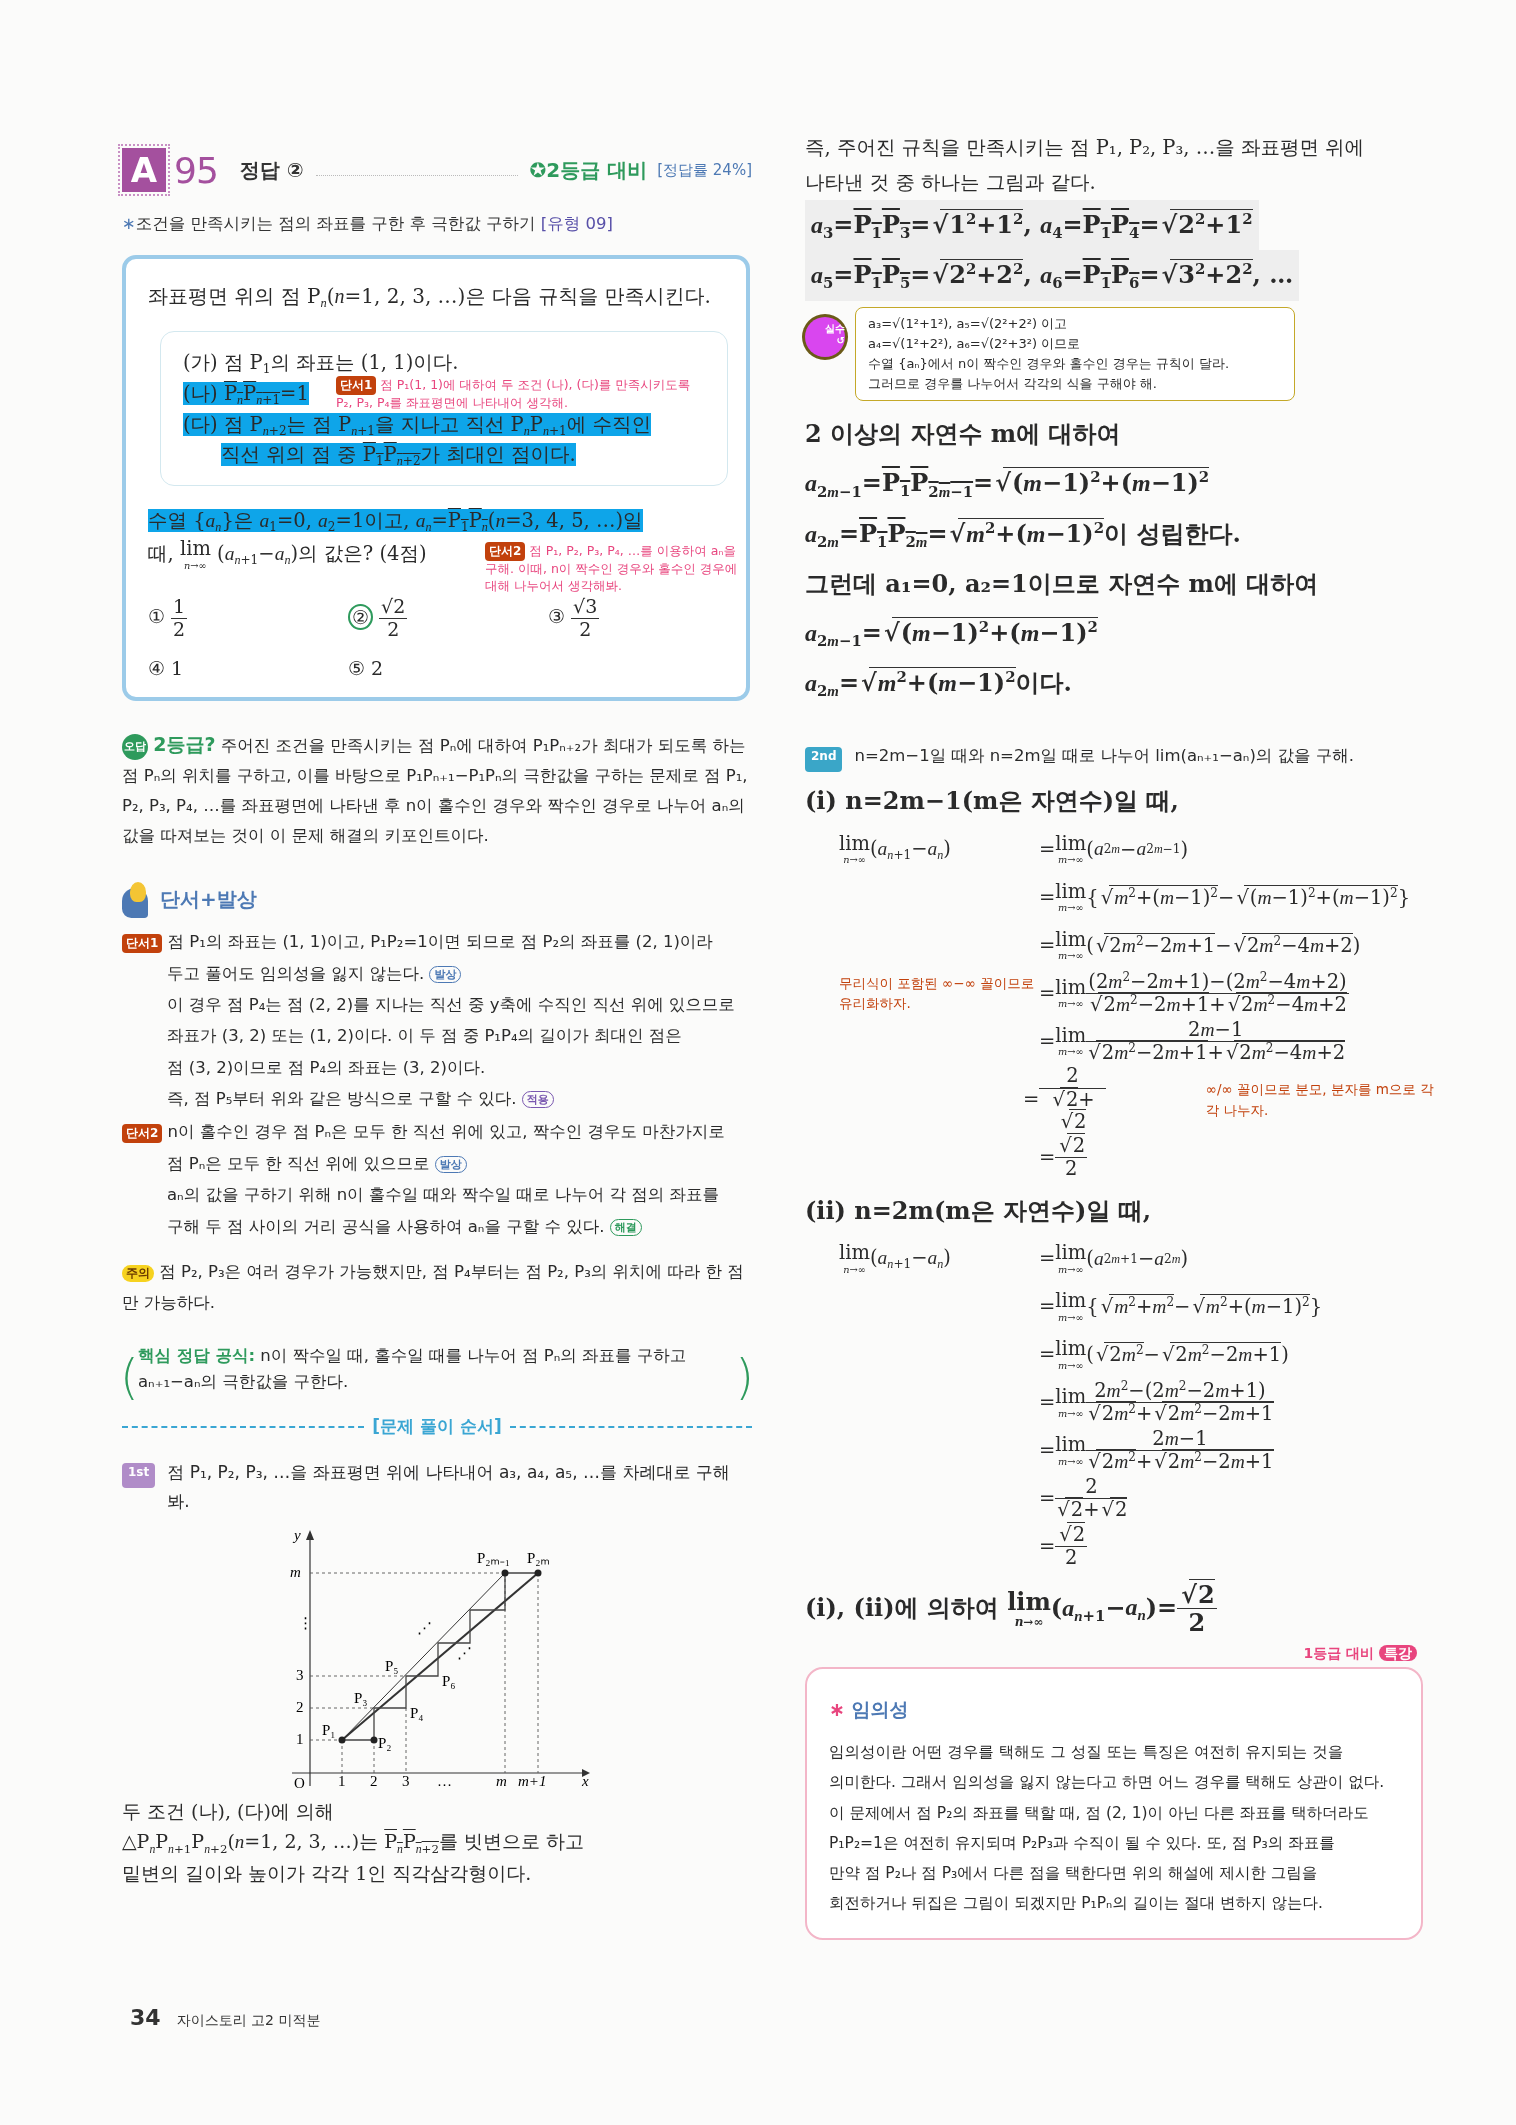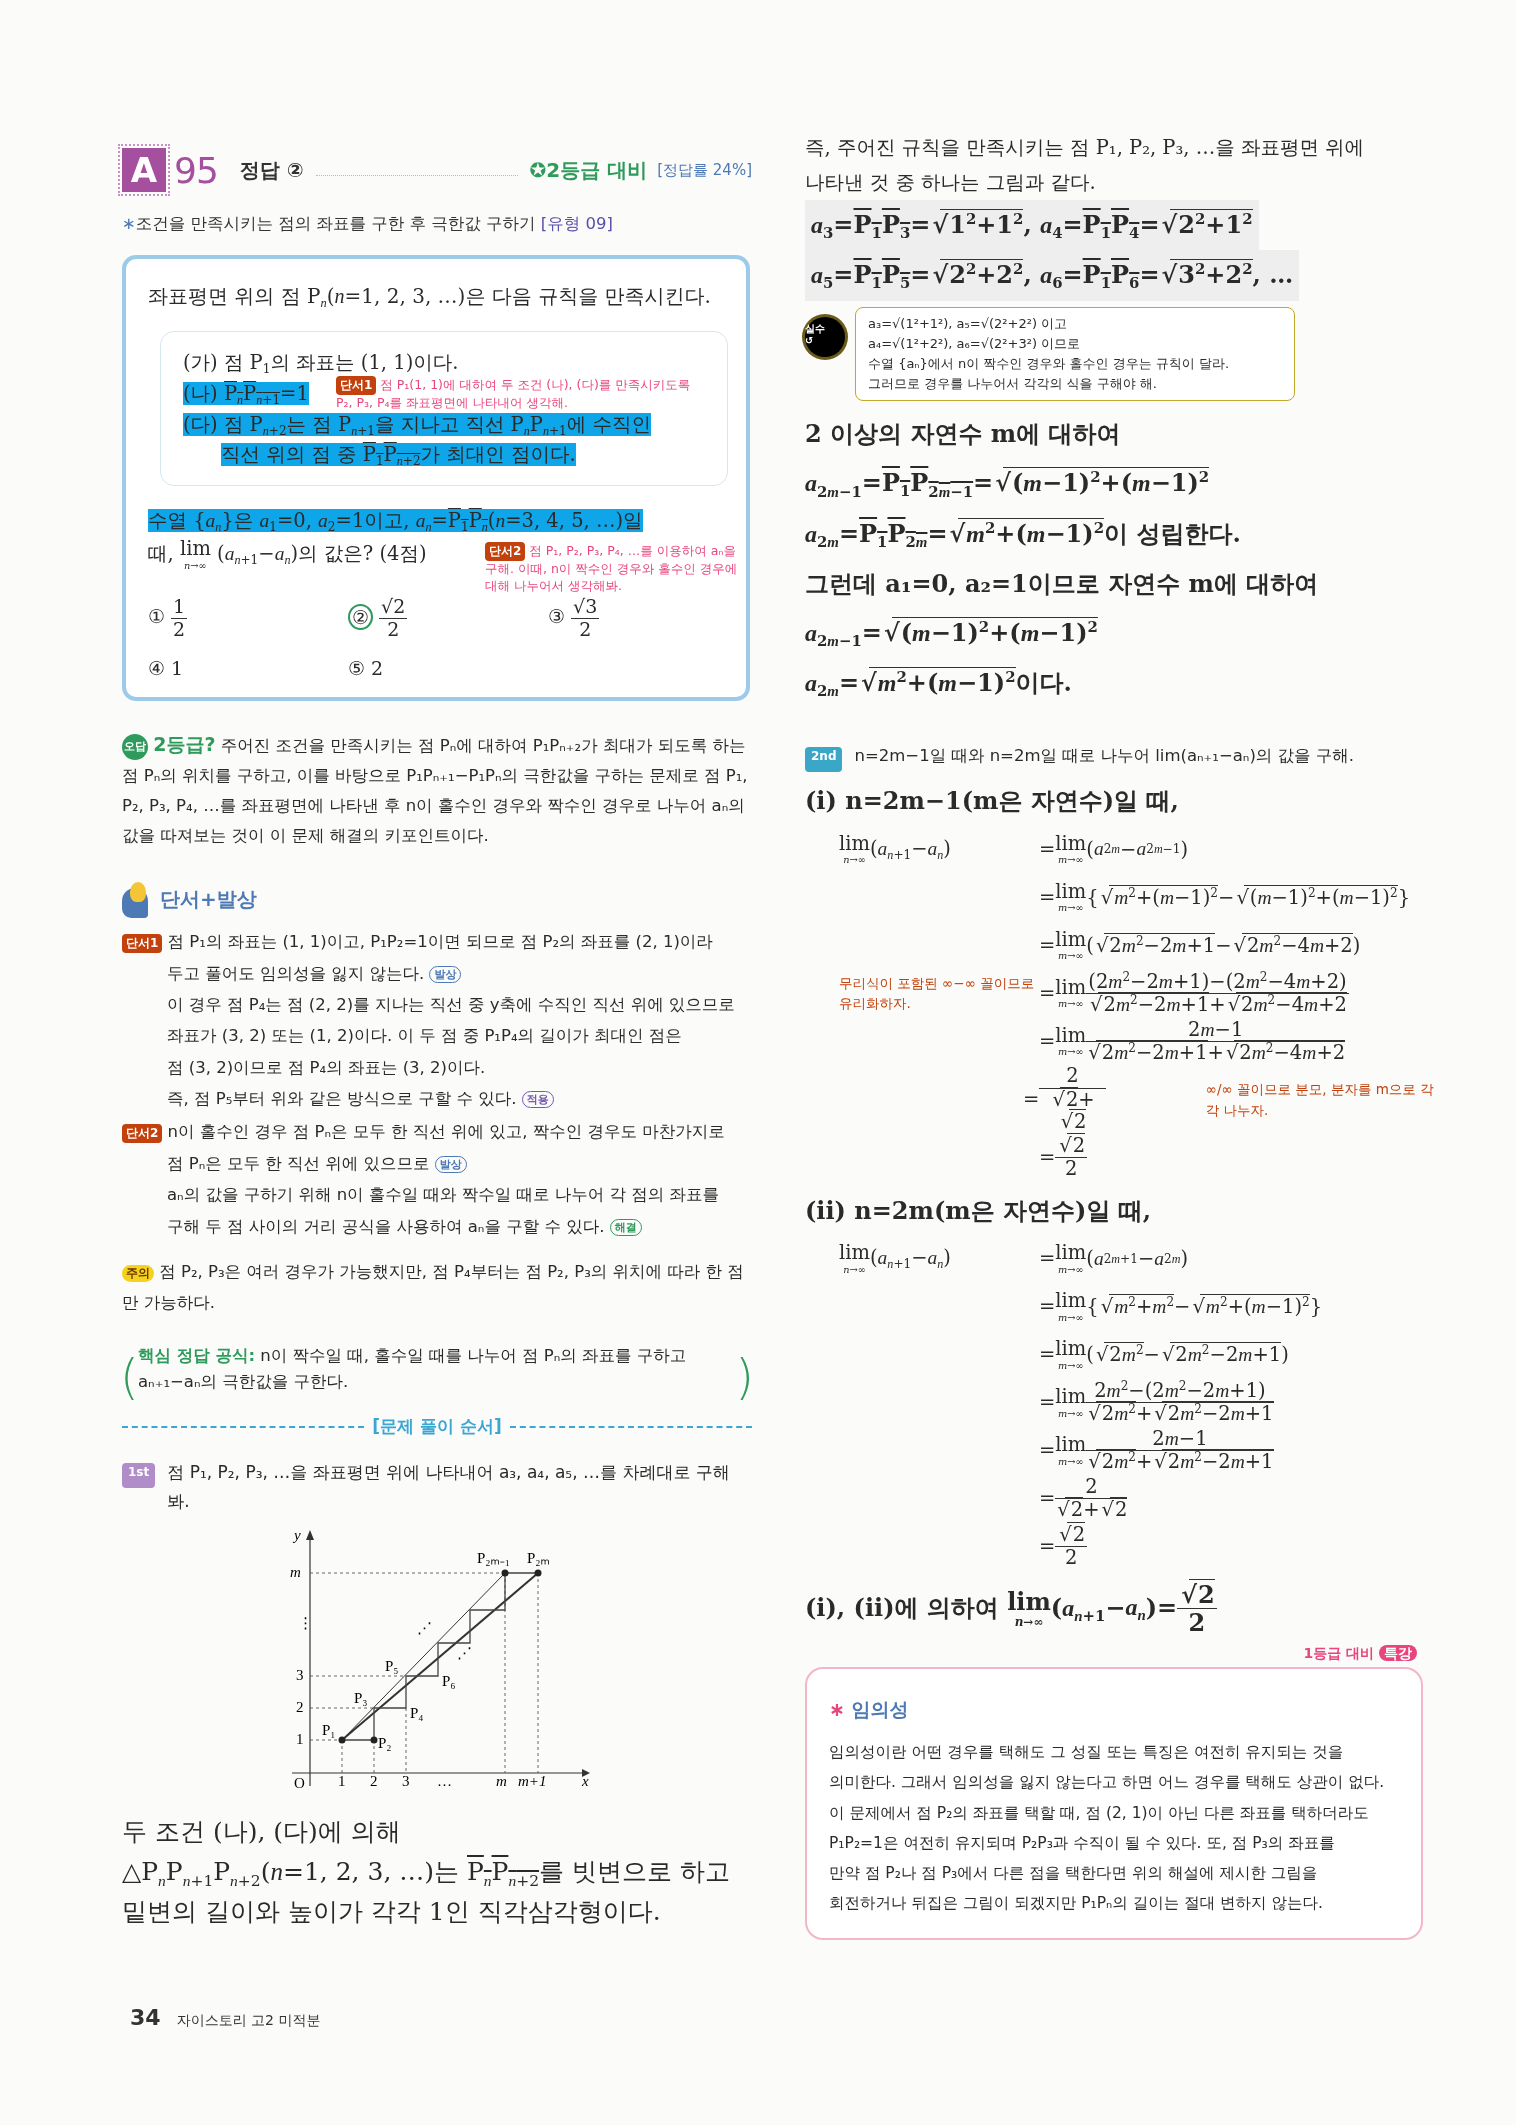--- a/index.html
+++ b/index.html
@@ -68,31 +68,31 @@
   .key::before { content: "("; left: -2px; }
   .key::after { content: ")"; right: -2px; }
   .key b { color: #2e9a5c; }
   .order { margin-top: 20px; display:flex; align-items:center; color: #3aa6d3; font: bold 17px "DejaVu Sans", sans-serif; }
   .order .dash { flex:1; border-bottom: 2px dashed #3aa6d3; }
   .order span.t { margin: 0 8px; }
   .step { margin-top: 20px; font: 17px "DejaVu Sans", sans-serif; line-height: 1.7; display:flex; }
   .stepbadge { display:inline-block; background:#b08cc8; color:#fff; font: bold 12px "DejaVu Sans", sans-serif; padding: 2px 6px; border-radius: 4px; height: 25px; margin-top: 5px; margin-right: 12px; }
   .stepbadge.teal { background: #3aa6c8; }
   .graph { margin: 12px 0 0 150px; }
-  .bottom-text { margin-top: 20px; font-size: 25px; line-height: 1.6; }
+  .bottom-text { margin-top: 4px; font-size: 19px; line-height: 1.6; }
 
   .footer { position:absolute; left: 130px; top: 2005px; font: 14px "DejaVu Sans", sans-serif; color:#333; }
   .footer .pg { font: bold 22px "DejaVu Sans", sans-serif; margin-right: 16px; }
 
   
   #right { position: absolute; left: 805px; top: 130px; width: 640px; }
   .rt { font-size: 19.5px; line-height: 1.8; }
   .shade { background: #eeeeee; display:inline-block; padding: 0 6px; }
   .mistake { margin-top: 6px; display:flex; }
-  .mistake-icon { width: 40px; height: 40px; background: #000000; border-radius: 50%; color: #fff; font: bold 10px "DejaVu Sans", sans-serif; text-align:left; line-height: 1.2; padding-top: 6px; margin-top: 10px; flex-shrink:0; box-shadow: 0 0 0 3px #6b5a18; }
+  .mistake-icon { width: 40px; height: 40px; background: #d946ef; border-radius: 50%; color: #fff; font: bold 10px "DejaVu Sans", sans-serif; text-align:right; line-height: 1.2; padding-top: 6px; margin-top: 10px; flex-shrink:0; box-shadow: 0 0 0 3px #6b5a18; }
   .mistake-box { border: 1.5px solid #c4a828; border-radius: 8px; padding: 6px 12px; margin-left: 10px; font: 13px "DejaVu Sans", sans-serif; line-height: 1.55; width: 440px; background:#fff; }
   .eq { font-size: 24px; line-height: 2.05; font-weight: bold; }
   .eqs { padding-left: 34px; font-size: 19.5px; }
   .eqrow { display:flex; align-items:center; min-height: 48px; }
   .eqrow .lhs { width: 200px; }
   .annot { color: #c2410c; font: 13.5px "DejaVu Sans", sans-serif; line-height: 1.5; }
   .note-box { margin-top: 30px; border: 2.5px solid #f3b6c8; border-radius: 18px; padding: 28px 20px 20px 22px; position: relative; background:#fff; width: 618px; }
   .note-tab { position:absolute; right: -4px; top: -26px; font: bold 14px "DejaVu Sans", sans-serif; color: #e8457e; background:#fbfbfa; padding: 2px 8px; }
   .note-tab .sp { background:#e8457e; color:#fff; border-radius: 10px; padding: 0 5px; }
   .note-title { font: bold 19px "DejaVu Sans", sans-serif; color: #4d79b4; }

